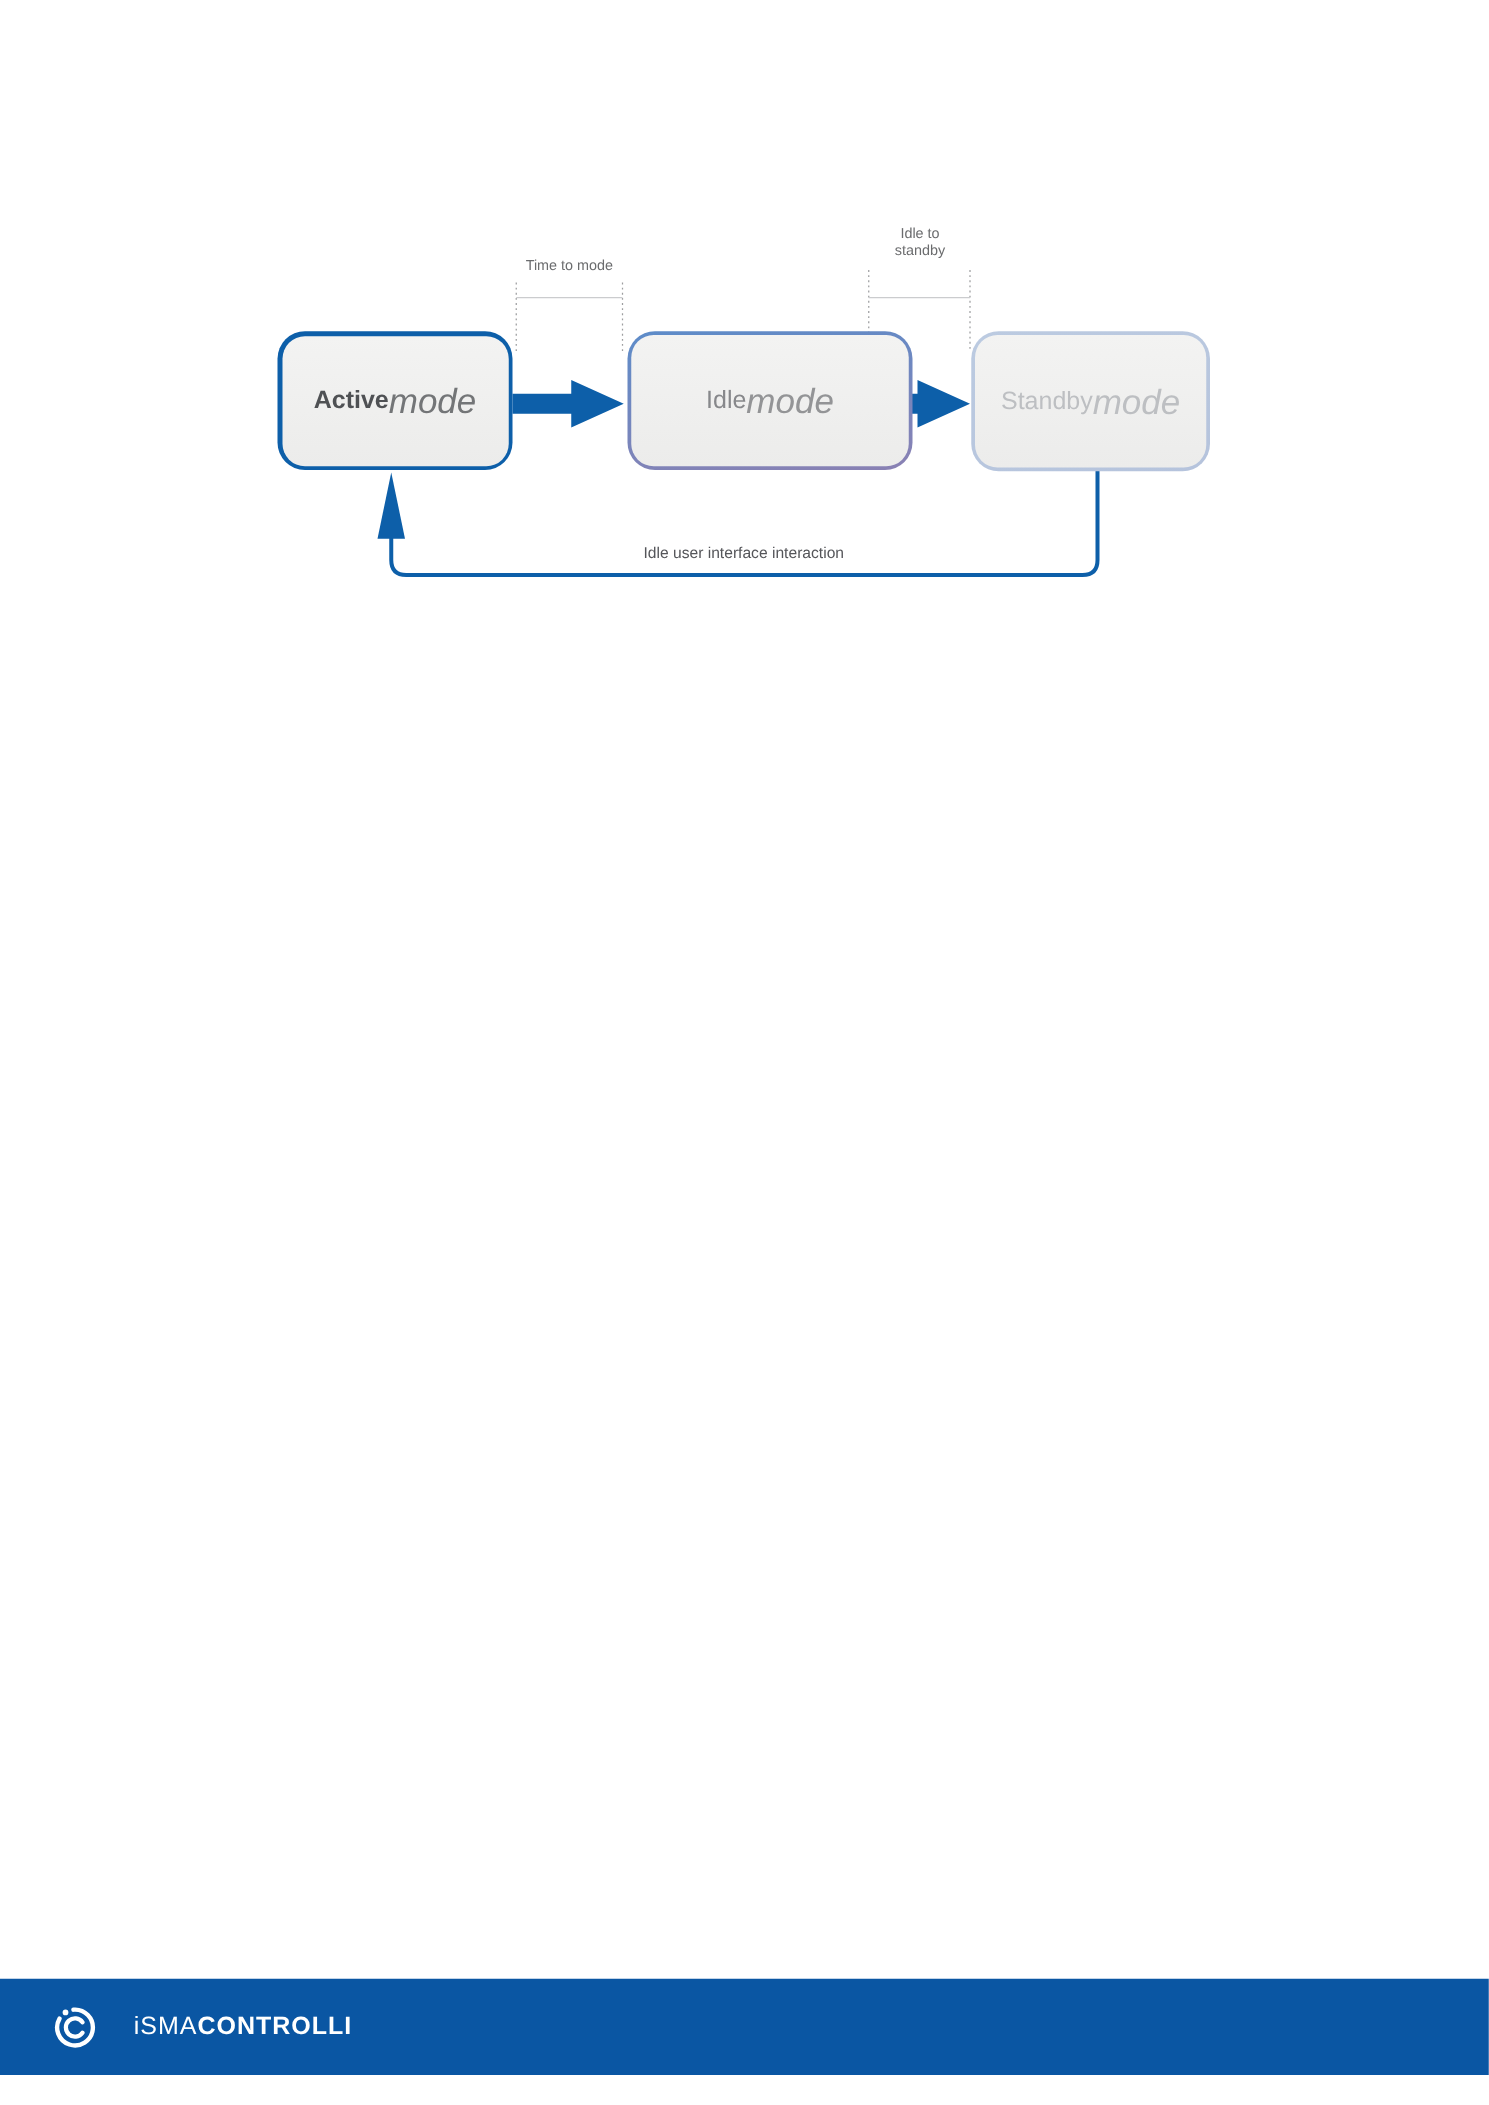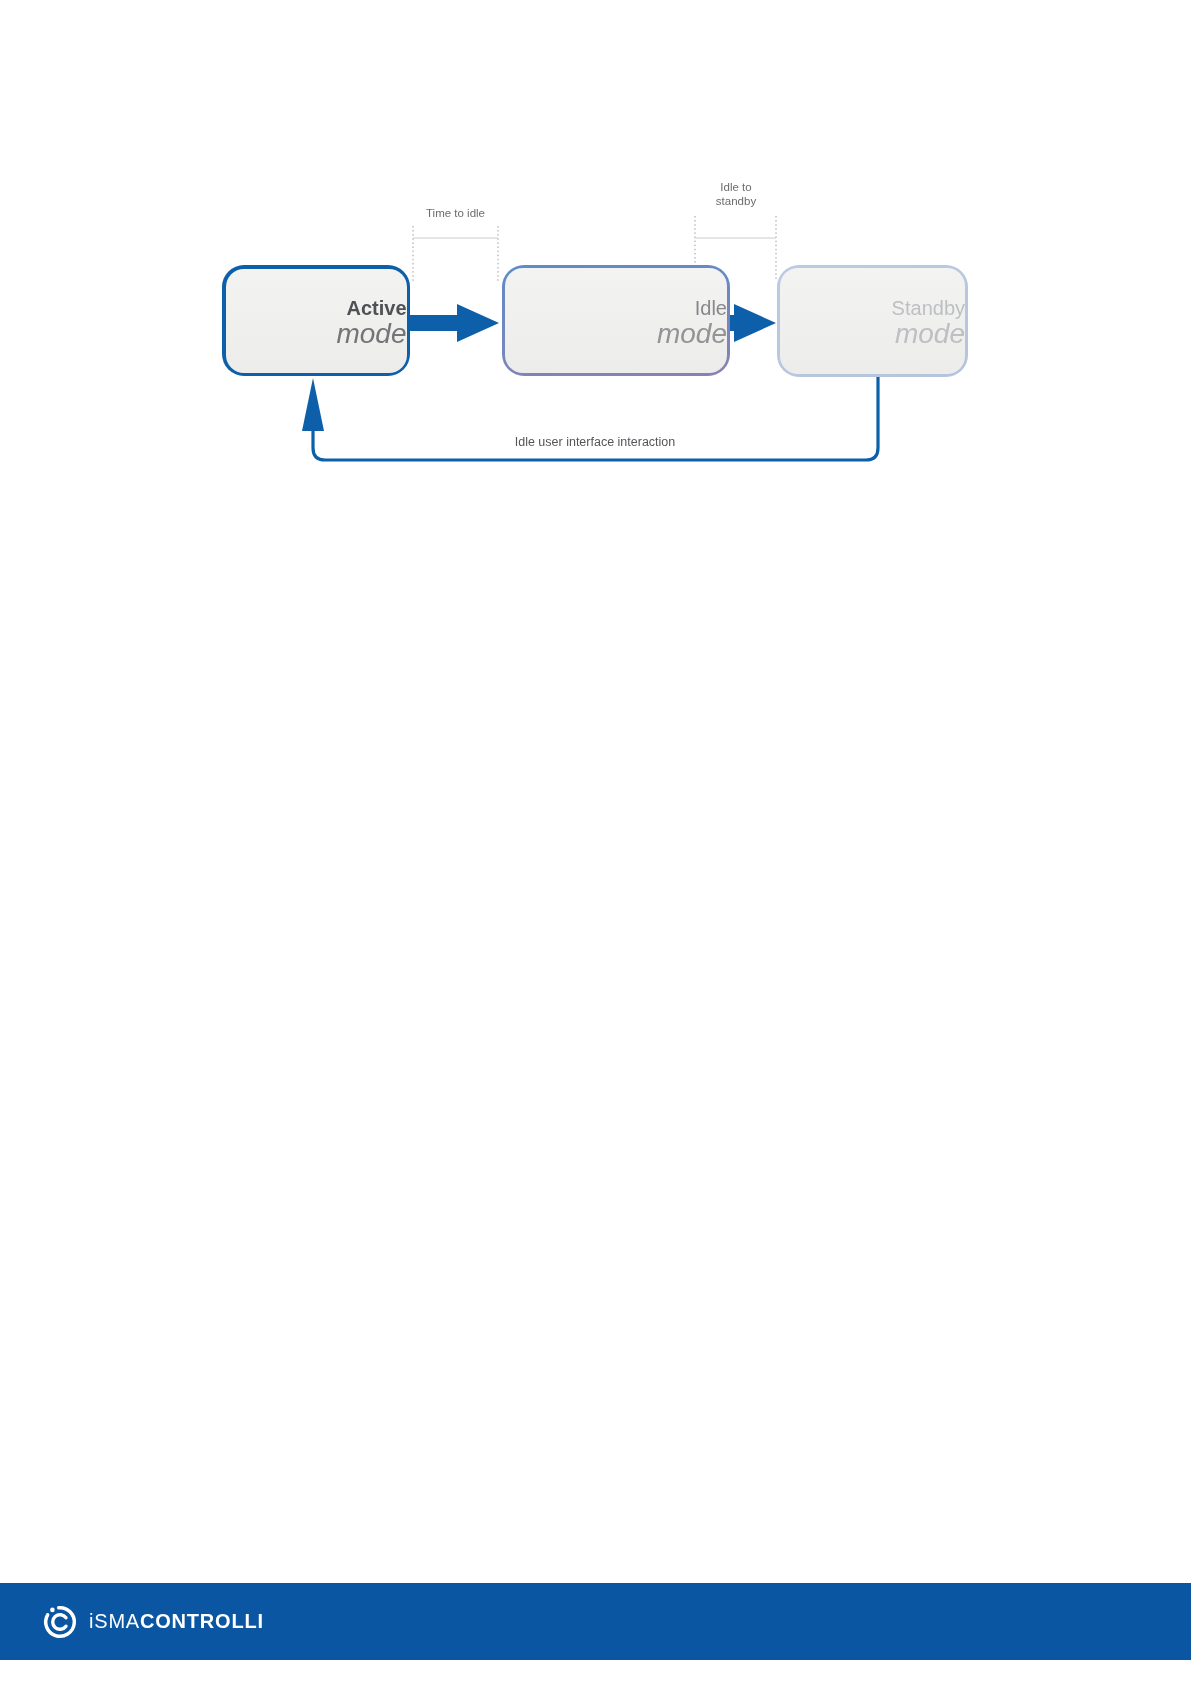--- a/index.html
+++ b/index.html
@@ -29,21 +29,21 @@
     font-family:"Liberation Sans", sans-serif;
     overflow:hidden;
   }
   .diagram{position:absolute;left:0;top:0;width:1191px;height:520px;}
   .svg-layer{position:absolute;left:0;top:0;}
 
   .box{position:absolute;border-radius:22px;box-sizing:border-box;}
   .box-inner{
     width:100%;height:100%;border-radius:18px;
     background:linear-gradient(var(--box-fill-top),var(--box-fill-bottom));
-    display:flex;flex-direction:column;align-items:flex-end;justify-content:center;
+    display:flex;flex-direction:row;align-items:center;justify-content:center;
   }
   .box-active{left:222px;top:265px;width:188px;height:111px;background:var(--strong-blue);padding:3.5px;}
   .box-idle{left:502px;top:265px;width:228px;height:111px;background:linear-gradient(172deg,var(--idle-border-top),var(--idle-border-bottom));padding:3px;}
   .box-standby{left:777px;top:265px;width:191px;height:112px;background:linear-gradient(160deg,#bccbe1,var(--standby-border));padding:3px;}
 
   .box-title{font-size:20px;line-height:25px;}
   .box-sub{font-size:28px;line-height:25px;font-style:italic;}
   .box-active .box-title{color:var(--text-active);font-weight:600;}
   .box-active .box-sub{color:var(--text-active-sub);}
   .box-idle .box-title{color:var(--text-idle);}
@@ -62,21 +62,21 @@
 
   .footer{
     position:absolute;left:0;top:1583px;width:1191px;height:77px;
     background:var(--footer-bg);
     display:flex;align-items:center;
   }
   .brand{display:flex;align-items:center;margin-left:40px;}
   .brand-icon{width:40px;height:40px;flex:0 0 auto;}
   .brand-icon .stroke{stroke:var(--footer-fg);fill:none;}
   .brand-icon .dot{fill:var(--footer-fg);}
-  .brand-text{margin-left:9px;color:var(--footer-fg);font-size:20px;letter-spacing:0.8px;white-space:nowrap;}
+  .brand-text{margin-left:27px;color:var(--footer-fg);font-size:20px;letter-spacing:0.8px;white-space:nowrap;}
   .brand-light{font-weight:400;}
   .brand-bold{font-weight:700;}
 </style>
 </head>
 <body>
 
 <div class="diagram">
 
   <svg class="svg-layer" width="1191" height="520" viewBox="0 0 1191 520">
 
@@ -89,21 +89,21 @@
     <line class="connector" x1="695" y1="238" x2="776" y2="238"></line>
 
     <polygon class="fill-strong" points="410,315 457,315 457,304 499,323 457,342 457,331 410,331"></polygon>
 
     <polygon class="fill-strong" points="692,315 734,315 734,304 776,323 734,342 734,331 692,331"></polygon>
 
     <path class="ln-strong" d="M 878 377 L 878 448 Q 878 460 866 460 L 325 460 Q 313 460 313 448 L 313 429"></path>
     <polygon class="fill-strong" points="302,431 324,431 313,378"></polygon>
   </svg>
 
-  <div class="tlabel tl1">Time to idle</div>
+  <div class="tlabel tl1">Time to mode</div>
 
   <div class="tlabel tl2">
     <div>Idle to</div>
     <div>standby</div>
   </div>
 
   <div class="box box-active">
     <div class="box-inner">
       <div class="box-title">Active</div>
       <div class="box-sub">mode</div>

